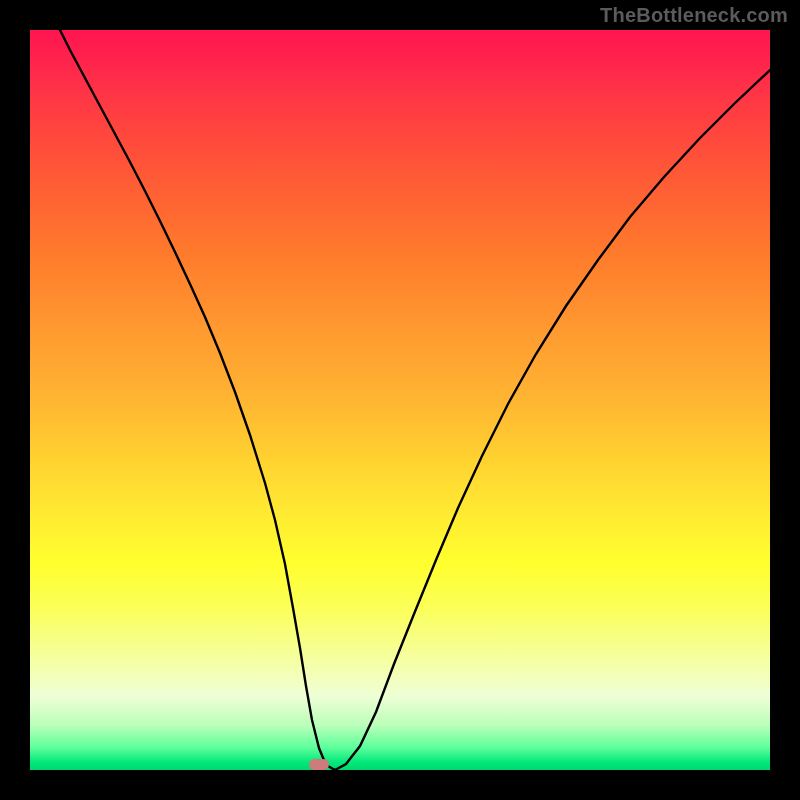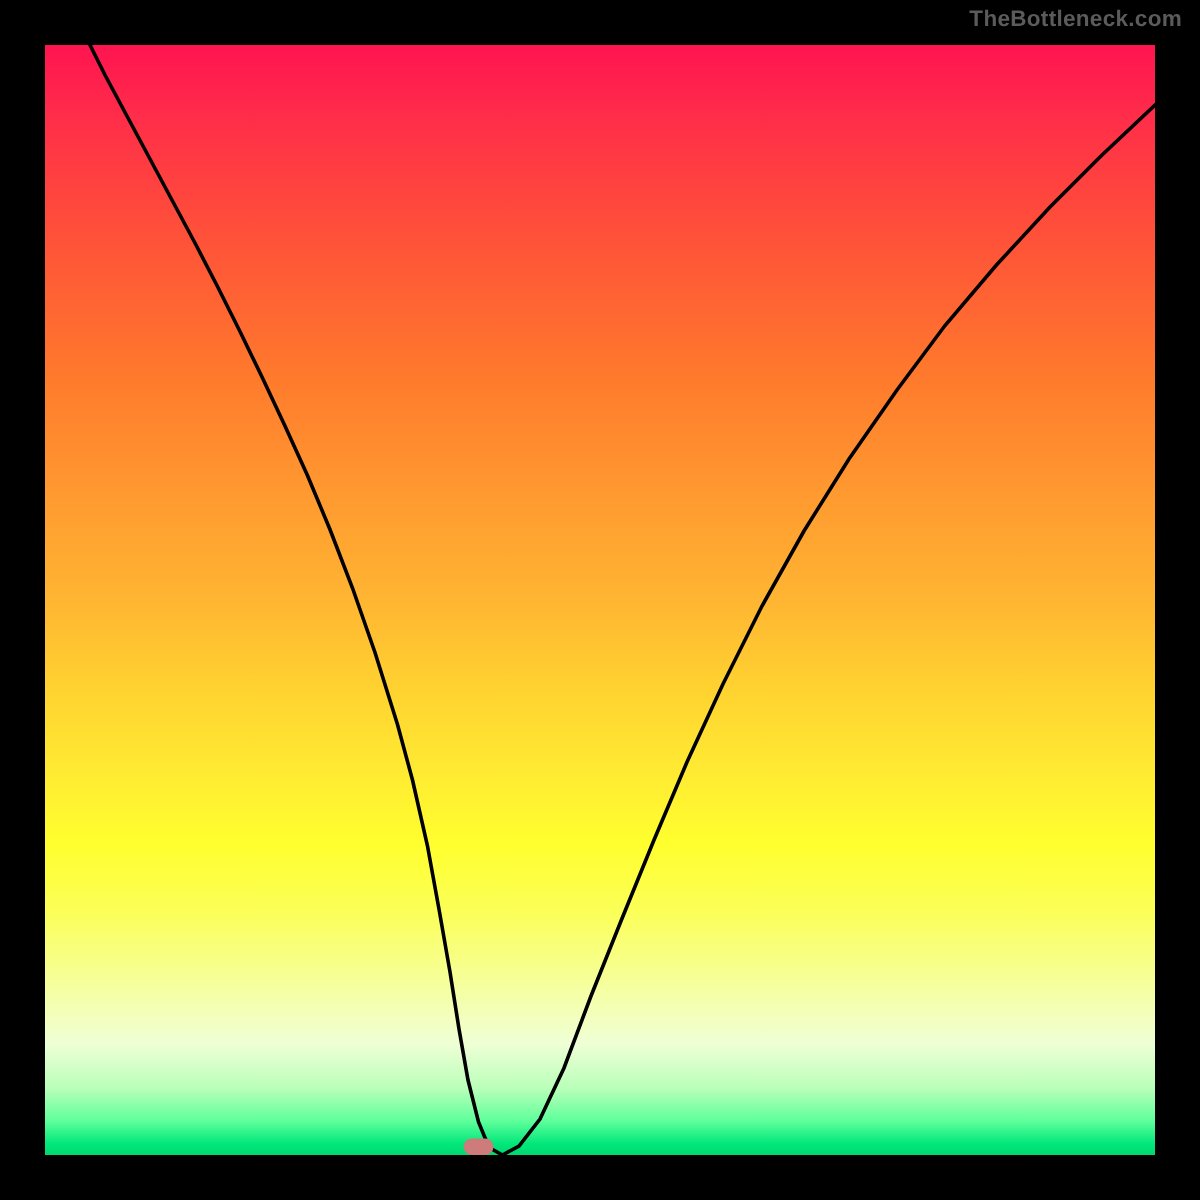--- a/index.html
+++ b/index.html
@@ -57,21 +57,21 @@
     position: absolute;
     width: 20px;
     height: 11px;
     background: #cd7b7b;
     border-radius: 6px;
   }
   .watermark {
     position: absolute;
     top: 4px;
     right: 12px;
-    font-size: 15px;
+    font-size: 20px;
     font-weight: 600;
     color: #5b5b5b;
     letter-spacing: 0.2px;
     user-select: none;
   }
   svg.curve {
     position: absolute;
     left: 0; top: 0;
     width: 740px;
     height: 740px;

